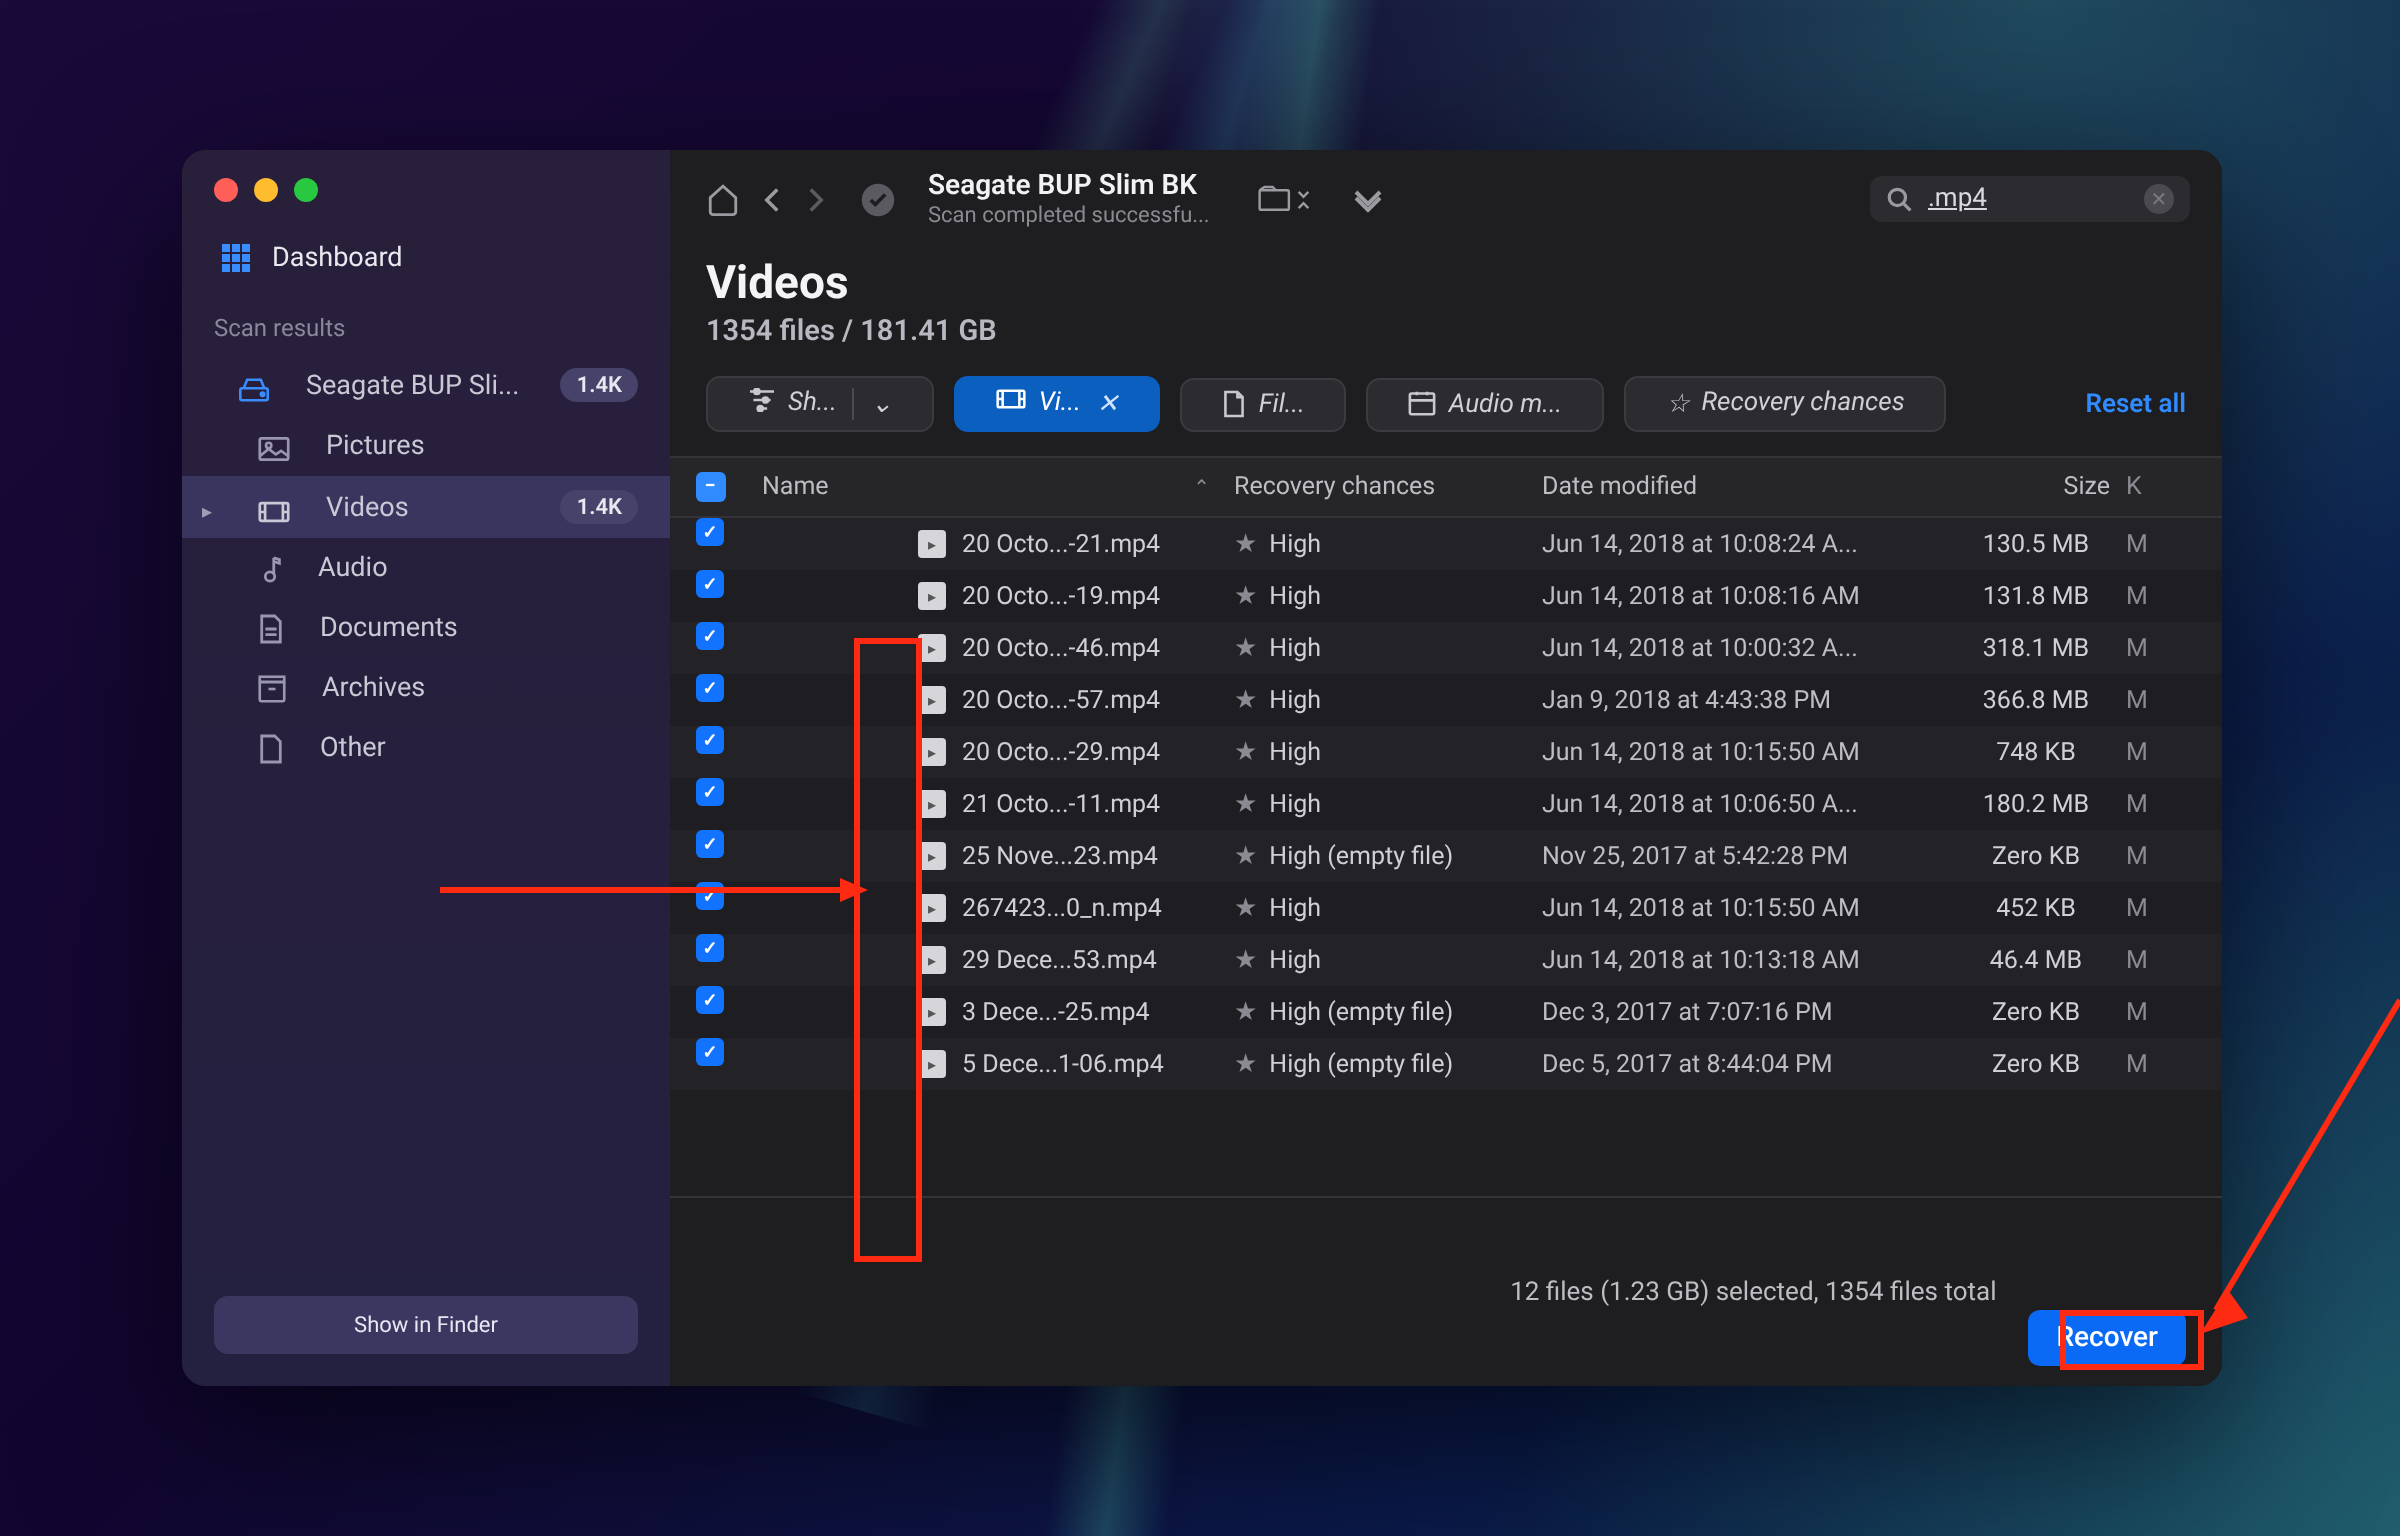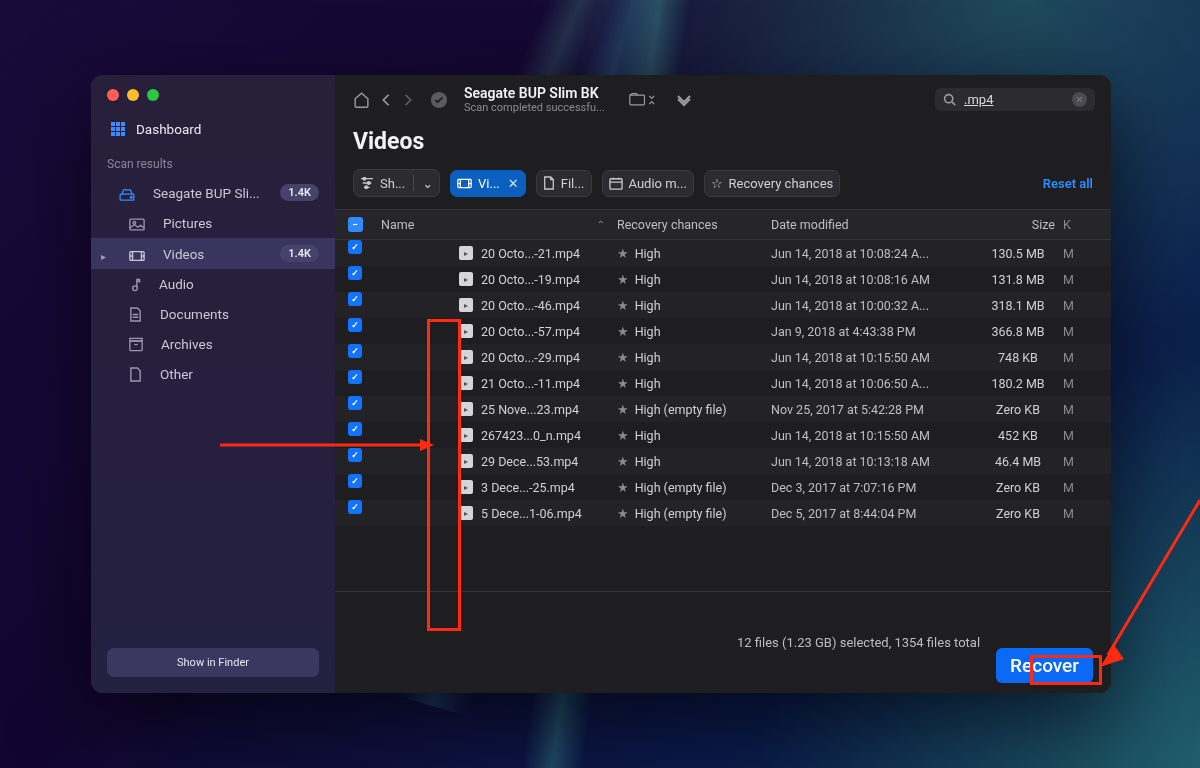--- a/index.html
+++ b/index.html
@@ -40,21 +40,21 @@
   .search{margin-left:auto;display:flex;align-items:center;gap:8px;background:#2c2c30;border-radius:6px;padding:4px 8px;min-width:160px;}
   .search input{background:transparent;border:none;outline:none;color:#d9d9df;font-size:13px;width:100px;text-decoration:underline;}
   .search .mag{color:#9a9aa0;font-size:13px;}
   .search .clr{margin-left:auto;color:#7a7a80;background:#4a4a50;border-radius:50%;width:15px;height:15px;display:flex;align-items:center;justify-content:center;font-size:10px;cursor:pointer;}
 
   .heading{padding:6px 18px 14px;}
   .heading h1{color:#f4f4f8;font-size:23px;font-weight:700;}
   .heading .sub{color:#b8b8c0;font-size:14.5px;font-weight:600;margin-top:2px;}
 
   .filters{display:flex;align-items:center;gap:10px;padding:0 18px 12px;font-size:13px;}
-  .pill{display:flex;align-items:center;gap:6px;background:#2b2b30;border:1px solid #3a3a40;color:#d0d0d6;padding:5px 6px;border-radius:7px;cursor:pointer;}
+  .pill{display:flex;gap:6px;background:#2b2b30;border:1px solid #3a3a40;color:#d0d0d6;padding:5px 20px;border-radius:7px;cursor:pointer;font-style:italic;}
   .pill.video{background:#0a5fbf;border-color:#0a5fbf;color:#fff;}
   .pill .x{color:#cfe3ff;margin-left:2px;}
   .reset{margin-left:auto;color:#2f8bff;font-weight:600;cursor:pointer;}
 
   .table-head{display:flex;align-items:center;background:#262629;border-top:1px solid #333338;border-bottom:1px solid #333338;font-size:12.5px;color:#bdbdc4;}
   .col-chk{width:40px;display:flex;justify-content:center;}
   .col-name{flex:0 0 236px;padding:7px 6px;display:flex;align-items:center;gap:4px;}
   .col-rec{flex:0 0 154px;padding:7px 6px;}
   .col-date{flex:0 0 210px;padding:7px 6px;}
   .col-size{flex:0 0 86px;padding:7px 6px;text-align:right;}
@@ -70,21 +70,21 @@
   .chk{width:14px;height:14px;border-radius:3px;background:#1273ff;display:flex;align-items:center;justify-content:center;color:#fff;font-size:9px;font-weight:700;cursor:pointer;}
   .fname{display:flex;align-items:center;gap:8px;overflow:hidden;white-space:nowrap;}
   .fname .gap{width:70px;}
   .ficon{width:14px;height:14px;background:#d5d5da;border-radius:2px;display:inline-flex;align-items:center;justify-content:center;font-size:8px;color:#555;}
   .rec{display:flex;align-items:center;gap:6px;}
   .star{color:#8a8a92;font-size:13px;}
   .row .col-date{color:#bdbdc4;}
   .row .col-size{color:#cfcfd6;text-align:center;}
 
   .footer{display:flex;align-items:center;justify-content:flex-end;gap:16px;padding:10px 18px;border-top:1px solid #333338;font-size:13px;color:#bdbdc4;}
-  .recover-btn{background:#0a6af5;color:#fff;border:none;border-radius:6px;padding:6px 14px;font-size:19px;font-weight:500;cursor:pointer;margin-top:46px;}
+  .recover-btn{background:#0a6af5;color:#fff;border:none;border-radius:6px;padding:6px 14px;font-size:14px;font-weight:500;cursor:pointer;margin-top:46px;}
 
   
   .anno-box{position:absolute;border:3px solid #ff2a12;pointer-events:none;}
   .anno-arrow{position:absolute;pointer-events:none;}
 
   .icon{display:inline-flex;align-items:center;justify-content:center;}
   svg{display:block;}
 </style>
 </head>
 <body>
@@ -242,20 +242,21 @@
               <path d="M11 11l4 4"></path>
             </svg>
         </span>
         <input value=".mp4" style="">
         <span class="clr">✕</span>
       </div>
     </div>
 
     <div class="heading">
       <h1>Videos</h1>
+      <div class="sub">1354 files / 181.41 GB</div>
     </div>
 
     <div class="filters">
       <div class="pill">
         <svg width="14" height="12" viewBox="0 0 16 14" stroke="#c8c8ce" stroke-width="1.5" fill="none">
             <path d="M1 2h14M3 7h10M5 12h6"></path>
             <circle cx="5" cy="2" r="1.5" fill="#c8c8ce"></circle>
             <circle cx="10" cy="7" r="1.5" fill="#c8c8ce"></circle>
             <circle cx="7" cy="12" r="1.5" fill="#c8c8ce"></circle>
           </svg>

